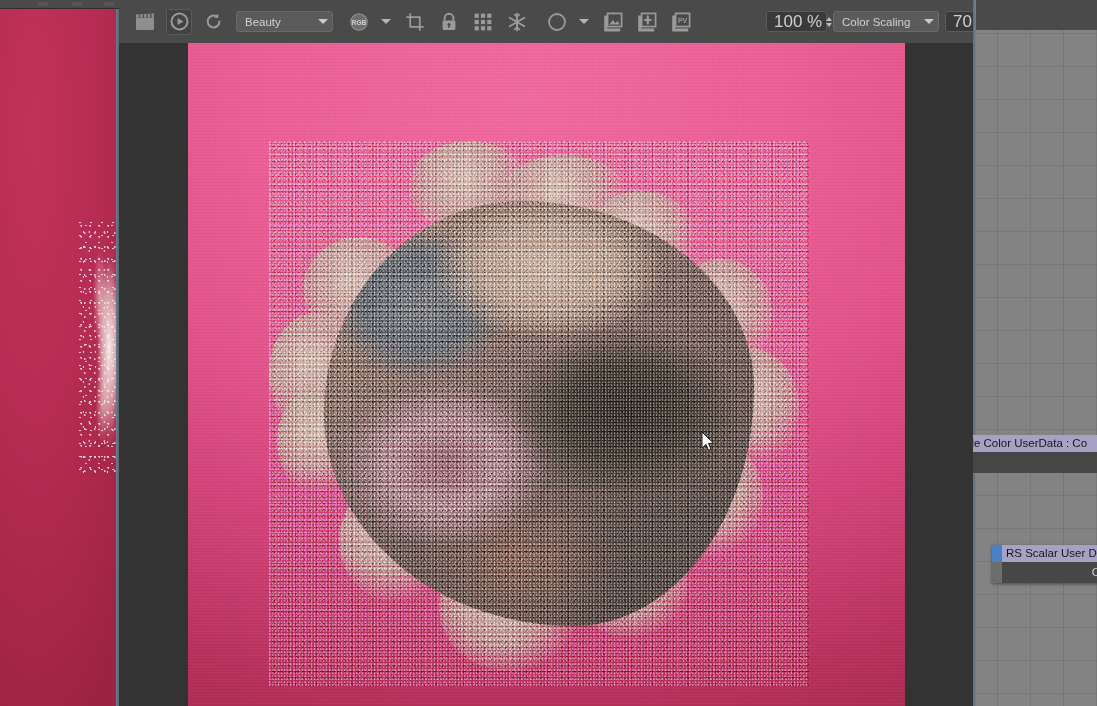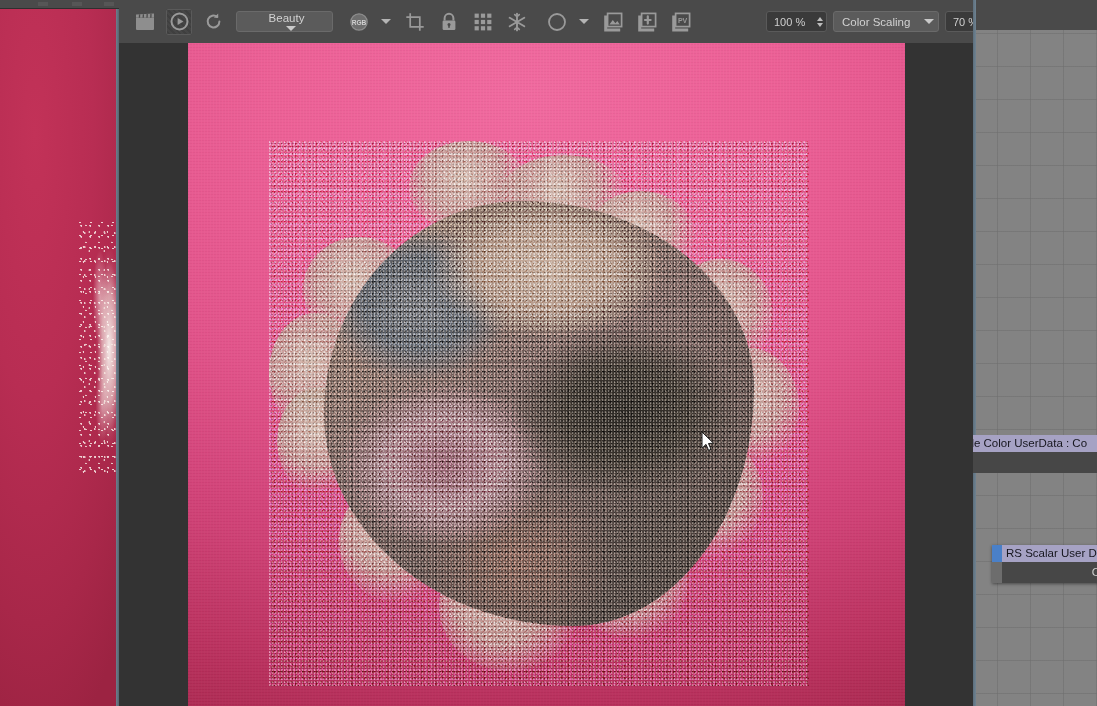--- a/index.html
+++ b/index.html
@@ -56,26 +56,26 @@
   .tb-gap { width:5px; flex:0 0 auto; }
 
   .tb-combo { height:21px; background:#5b5b5b; border:1px solid #6a6a6a;
               border-radius:3px; display:flex; align-items:center;
               padding:0 4px 0 8px; color:#d2d2d2; font-size:11.5px;
               cursor:pointer; flex:0 0 auto; }
   .tb-combo .lbl { flex:1; white-space:nowrap; }
   .tb-combo .arw { margin-left:8px; width:0;height:0;
                    border-left:5px solid transparent;border-right:5px solid transparent;
                    border-top:5px solid #c9c9c9; }
-  #combo-beauty { width:97px;flex-direction:column; }
+  #combo-beauty { width:97px; }
   #combo-scaling { width:106px; }
 
   .tb-num { height:21px; background:#3a3a3a; border:1px solid #5a5a5a;
             border-radius:3px; display:flex; align-items:center;
-            padding:0 3px 0 7px; color:#cfcfcf; font-size:11px; flex:0 0 auto; }
+            padding:0 3px 0 7px; color:#cfcfcf; font-size:17px; flex:0 0 auto; }
   .tb-num .val { flex:1; white-space:nowrap; }
   .tb-num .spin { display:flex; flex-direction:column; gap:2px; margin-left:4px;
                   cursor:pointer; }
   .tb-num .spin i { display:block; width:0;height:0;
                     border-left:3.5px solid transparent;border-right:3.5px solid transparent; }
   .tb-num .spin i.up   { border-bottom:4px solid #bdbdbd; }
   .tb-num .spin i.down { border-top:4px solid #bdbdbd; }
   #num-zoom { width:61px; }
   #num-pct  { width:57px; }
 

